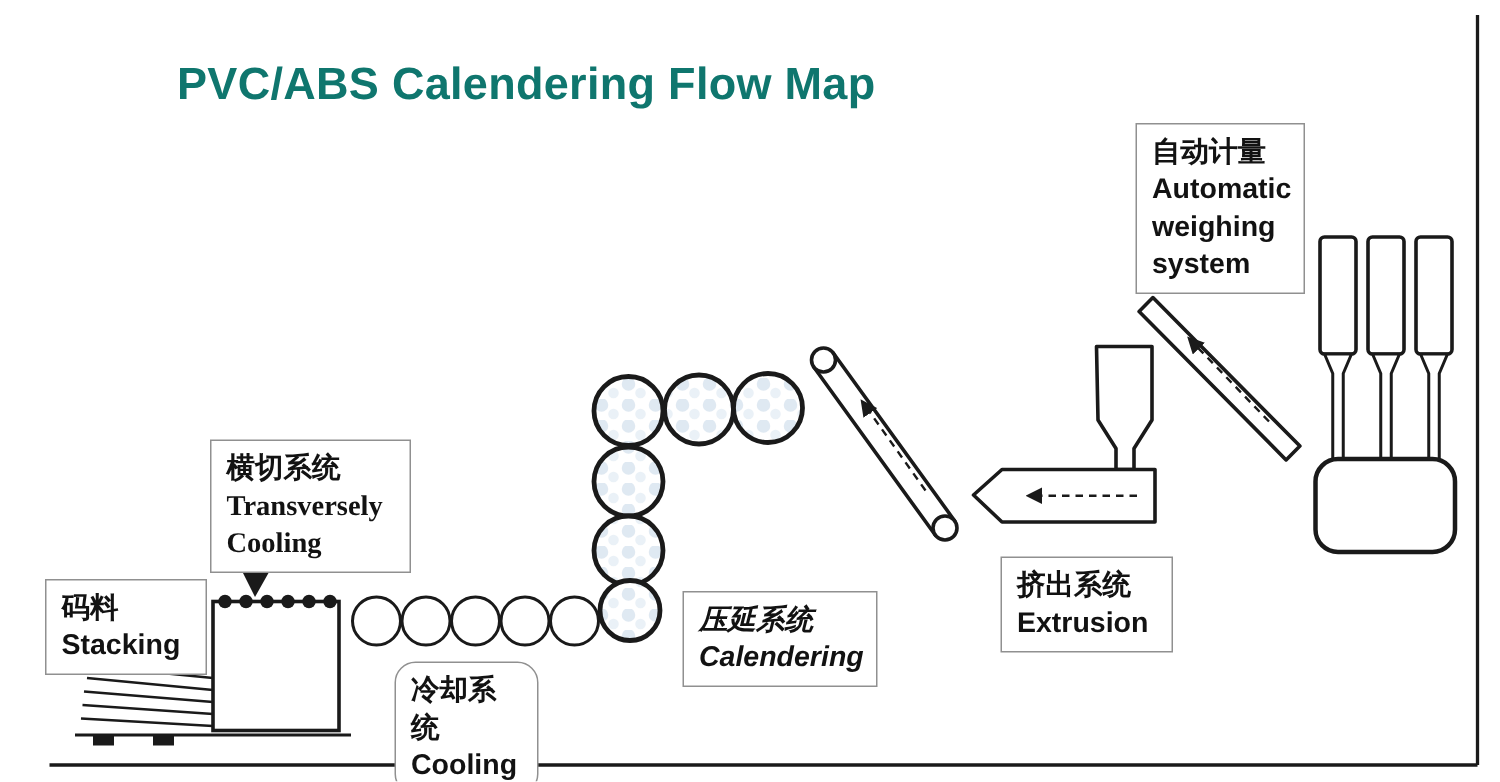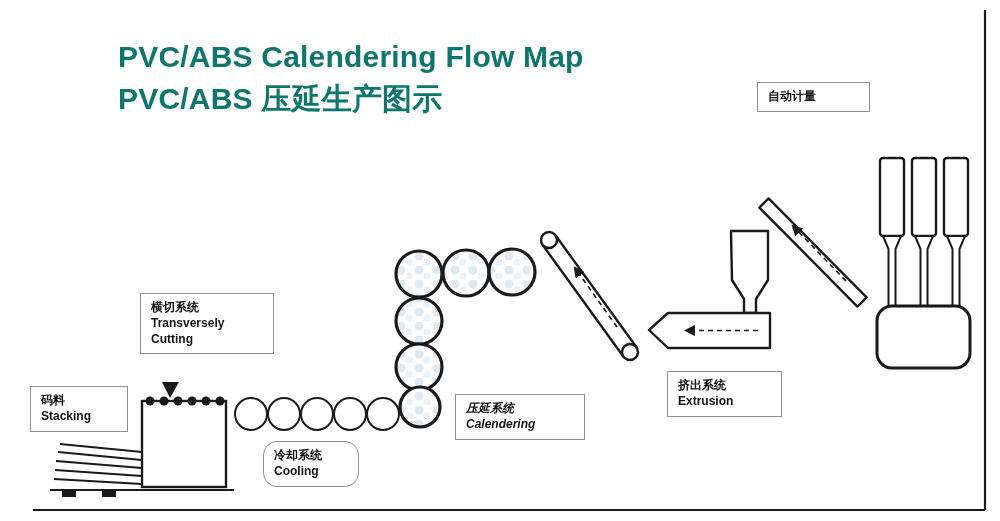--- a/index.html
+++ b/index.html
@@ -13,21 +13,21 @@
   .diagram-svg{position:absolute;left:0;top:0;}
   .title{
     position:absolute;left:118px;top:36px;
     font-weight:bold;font-size:30px;line-height:1.4;
     color:#0f766e;letter-spacing:0.2px;white-space:nowrap;
   }
   .label-box{
     position:absolute;box-sizing:border-box;
     border:1.5px solid #909090;background:#ffffff;
     padding:6px 10px;
-    font-size:12px;font-weight:bold;color:#121212;line-height:1.32;
+    font-size:19px;font-weight:bold;color:#121212;line-height:1.32;
   }
 </style>
 </head>
 <body>
 
 <div class="canvas">
 
   <svg class="diagram-svg" width="1000" height="521" viewBox="0 0 1000 521">
     <defs>
       <marker id="arw" viewBox="0 0 10 10" refX="8" refY="5" markerWidth="7" markerHeight="7" orient="auto">
@@ -120,33 +120,33 @@
 
     <g stroke="#1a1a1a" stroke-width="1.6" stroke-dasharray="5 4" fill="none">
       <line x1="846" y1="281" x2="793" y2="226" marker-end="url(#arw)"></line>
       <line x1="758" y1="330.5" x2="686" y2="330.5" marker-end="url(#arw)"></line>
       <line x1="617" y1="327" x2="575" y2="268" marker-end="url(#arw)"></line>
     </g>
   </svg>
 
   <div class="title">
     <div>PVC/ABS Calendering Flow Map</div>
-    <div>PVC/ABS 压延生产图示</div>
   </div>
 
   <div class="label-box" style="left:757px;top:82px;width:113px;">
     <div>自动计量</div>
+    <div>Automatic weighing system</div>
   </div>
 
-  <div class="label-box" style="left:140px;top:293px;width:134px;">
+  <div class="label-box" style="left:140px;top:293px;width:134px;font-family:Liberation Serif, serif;">
     <div>横切系统</div>
-    <div>Transversely Cutting</div>
+    <div>Transversely Cooling</div>
   </div>
 
-  <div class="label-box" style="left:30px;top:386px;width:98px;">
+  <div class="label-box" style="left:30px;top:386px;width:108px;">
     <div>码料</div>
     <div>Stacking</div>
   </div>
 
   <div class="label-box" style="left:455px;top:394px;width:130px;font-style:italic;">
     <div>压延系统</div>
     <div>Calendering</div>
   </div>
 
   <div class="label-box" style="left:263px;top:441px;width:96px;border-radius:14px;">

